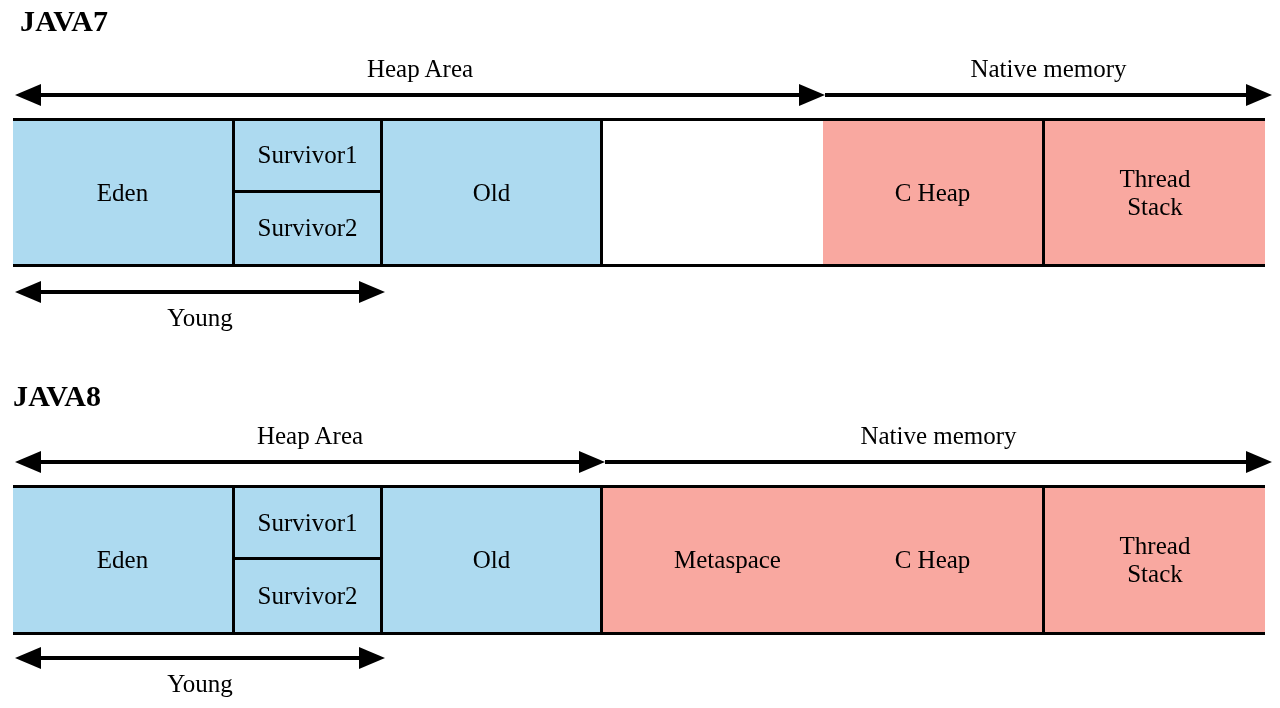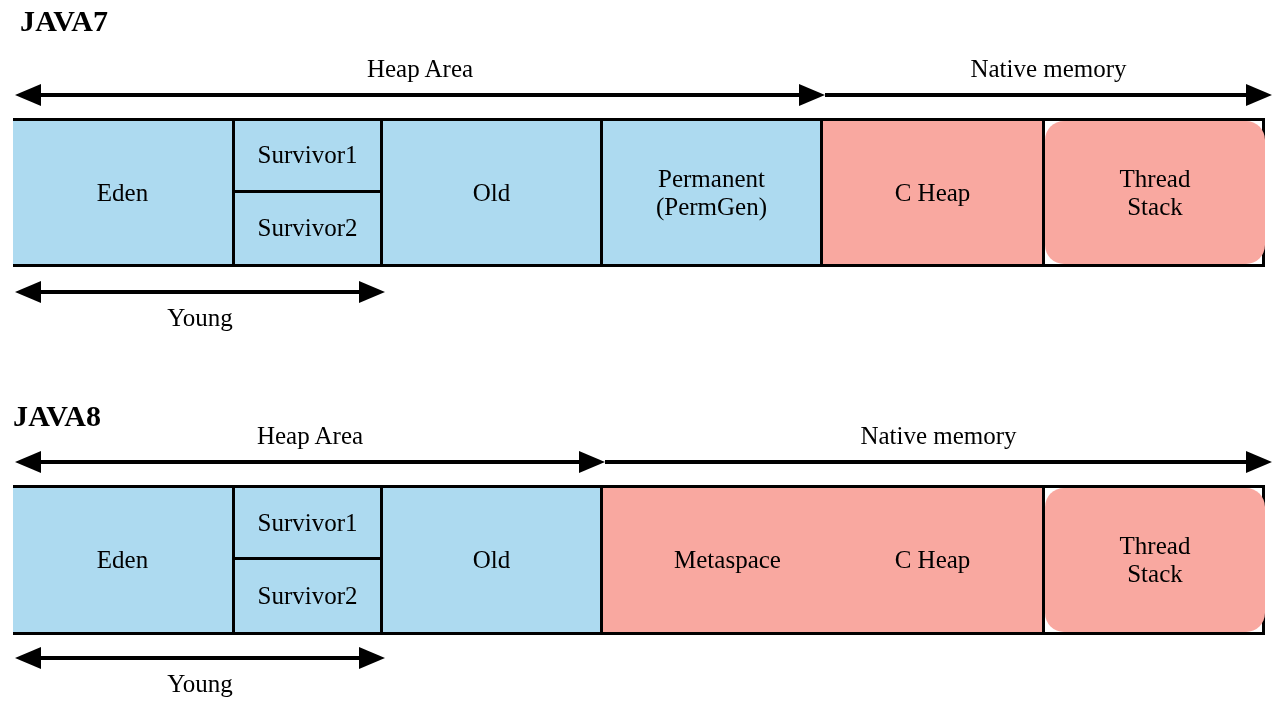--- a/index.html
+++ b/index.html
@@ -20,21 +20,21 @@
     white-space:nowrap;line-height:1;
   }
   .arrow-svg{position:absolute;left:0;top:0;overflow:visible;}
   .memrow{position:absolute;box-sizing:border-box;border:3px solid #000;}
   .cell{
     position:absolute;box-sizing:border-box;
     display:flex;align-items:center;justify-content:center;
     text-align:center;font-size:25px;color:#000;line-height:1.12;
     border-right:3px solid #000;
   }
-  .cell.last{border-right:none;border-radius:19px;}
+  .cell.last{border-right:none;}
   .cell.blue{background:#addaf0;}
   .cell.red{background:#f9a8a0;}
   .subcell{
     position:absolute;box-sizing:border-box;left:0;right:0;
     display:flex;align-items:center;justify-content:center;
     font-size:25px;color:#000;background:#addaf0;
   }
   .subcell.top{border-bottom:3px solid #000;}
   .cellstack{position:absolute;box-sizing:border-box;border-right:3px solid #000;background:#a16207;}
 </style>
@@ -63,39 +63,36 @@
           <div class="subcell top" style="top: 0px; height: 50%;">
             <span>Survivor1</span>
           </div>
           <div class="subcell" style="top: 50%; height: 50%;">
             <span>Survivor2</span>
           </div>
         </div>
         <div class="cell blue" style="left: 367px; top: 0px; width: 220px; height: 100%;">
           <span>Old</span>
         </div>
-        <div class="cell blue" style="left: 587px; top: 0px; width: 220px; height: 100%;">
-          <span>Permanent<br>(PermGen)</span>
-        </div>
         <div class="cell red" style="left: 807px; top: 0px; width: 222px; height: 100%;">
           <span>C Heap</span>
         </div>
         <div class="cell red last" style="left: 1029px; top: 0px; width: 220px; height: 100%;">
           <span>Thread<br>Stack</span>
         </div>
       </div>
       <svg class="arrow-svg" width="1280" height="40" style="left: 0px; top: 272px;">
         <line x1="38" x2="362" y1="20" y2="20" stroke="#000" stroke-width="4"></line>
         <polygon points="15,20 41,9 41,31" fill="#000"></polygon>
         <polygon points="385,20 359,9 359,31" fill="#000"></polygon>
       </svg>
       <div class="span-label" style="top: 305px; left: 15px; width: 370px;">Young</div>
     </div>
     <div class="diagram">
-      <div class="title" style="top: 401px;">JAVA8</div>
+      <div class="title" style="top: 381px;">JAVA8</div>
       <div class="span-label" style="top: 423px; left: 15px; width: 590px;">Heap Area</div>
       <svg class="arrow-svg" width="1280" height="40" style="left: 0px; top: 442px;">
         <line x1="38" x2="582" y1="20" y2="20" stroke="#000" stroke-width="4"></line>
         <polygon points="15,20 41,9 41,31" fill="#000"></polygon>
         <polygon points="605,20 579,9 579,31" fill="#000"></polygon>
       </svg>
       <div class="span-label" style="top: 423px; left: 605px; width: 667px;">Native memory</div>
       <svg class="arrow-svg" width="1280" height="40" style="left: 0px; top: 442px;">
         <line x1="605" x2="1249" y1="20" y2="20" stroke="#000" stroke-width="4"></line>
         <polygon points="1272,20 1246,9 1246,31" fill="#000"></polygon>

